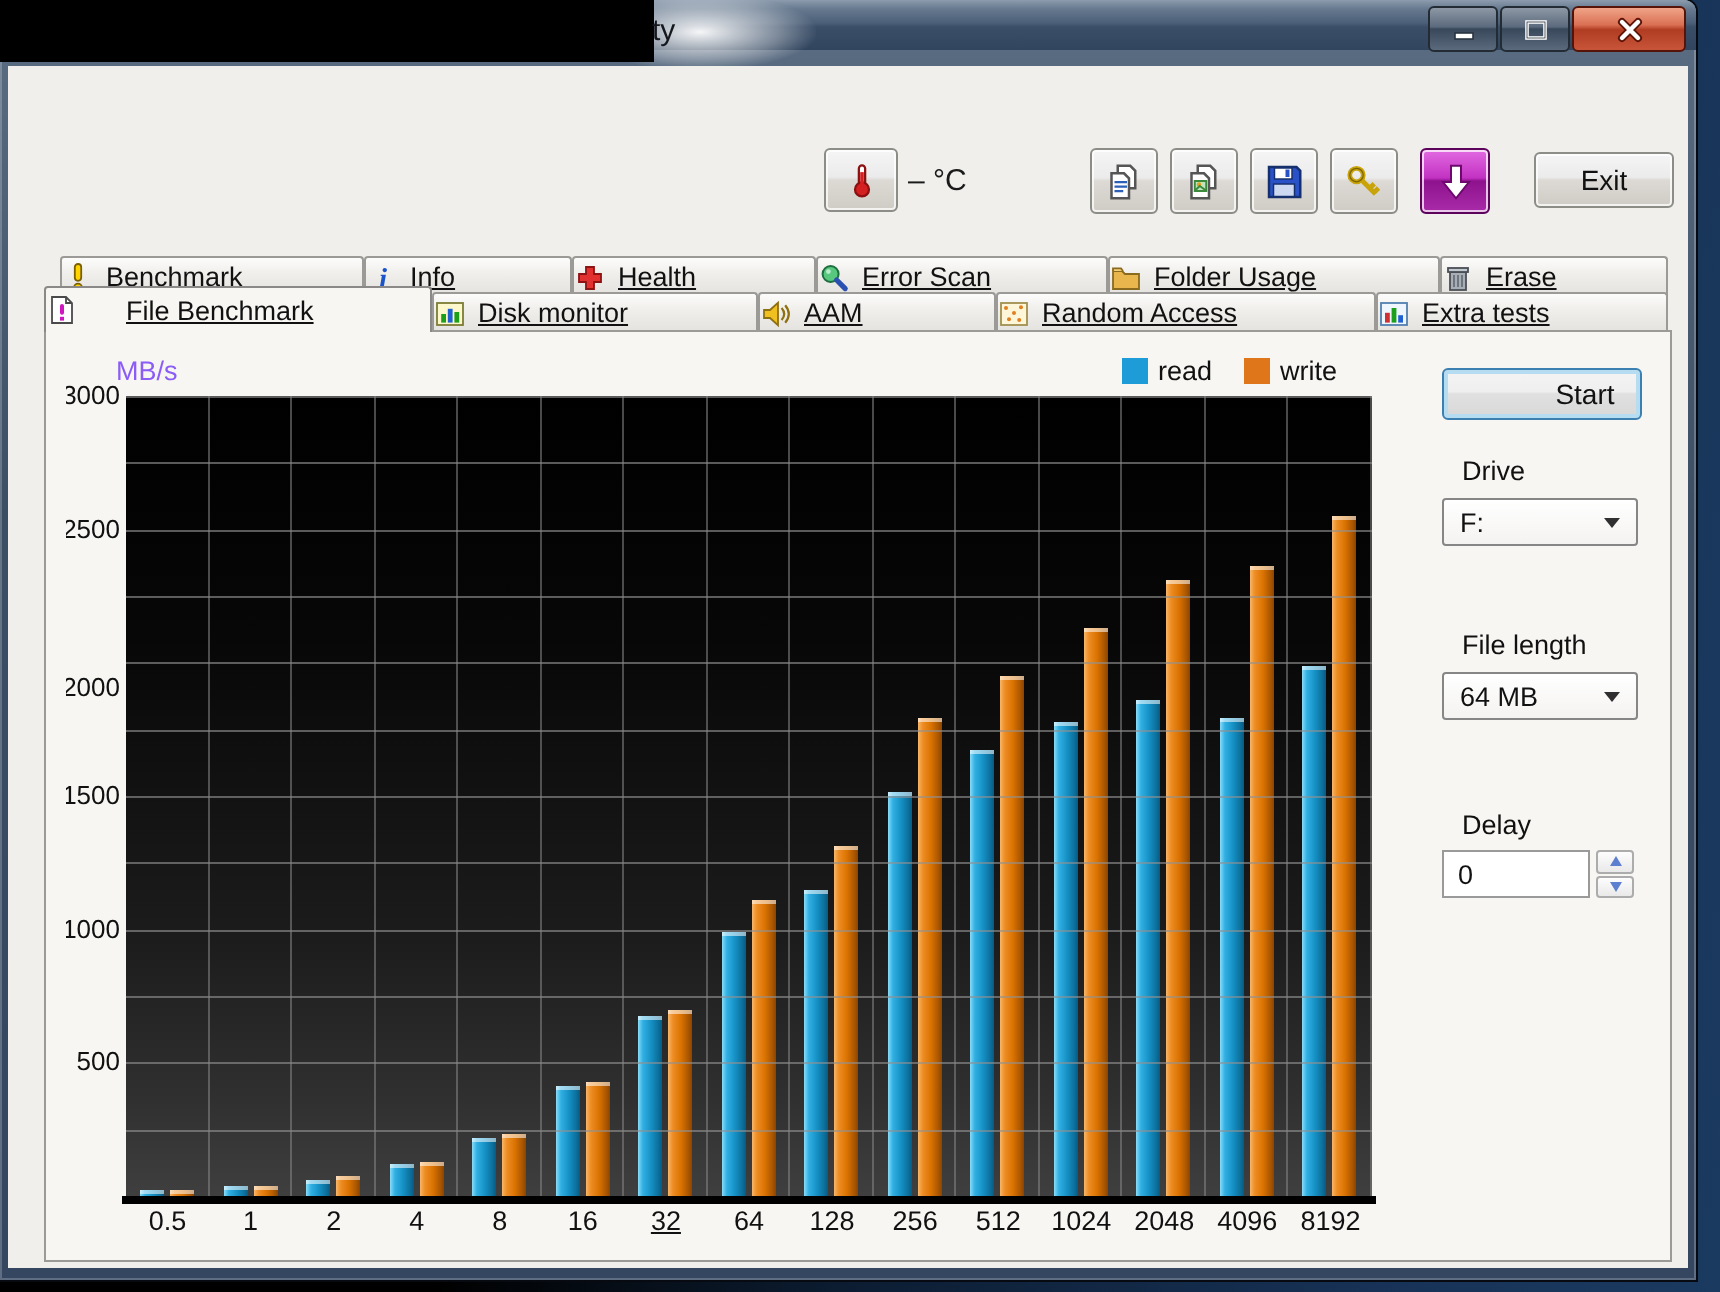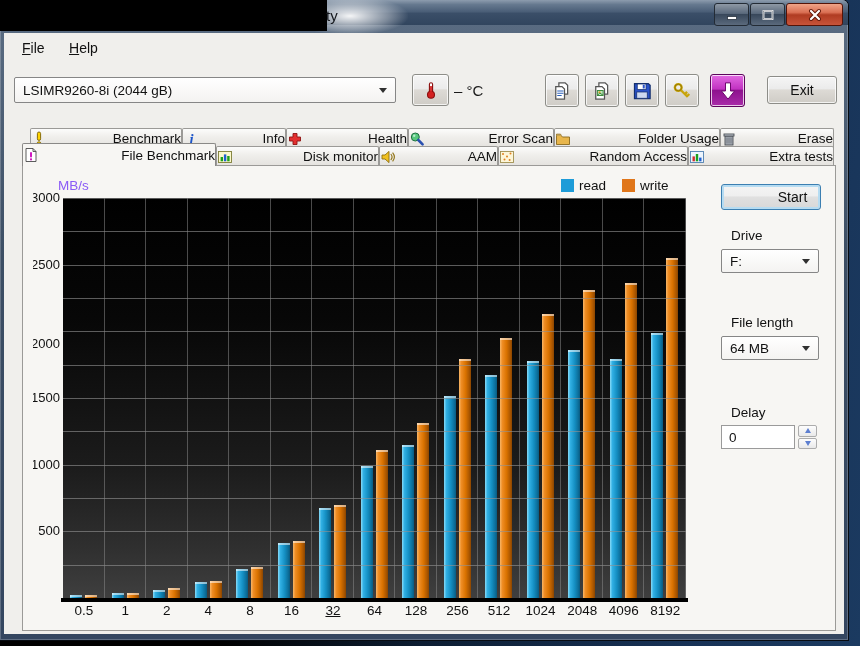--- a/index.html
+++ b/index.html
@@ -39,21 +39,21 @@
     border:4px solid transparent;border-top:5px solid #303030;}
   .btn{position:absolute;box-sizing:border-box;border:1px solid #8d8d88;border-radius:3px;
     background:linear-gradient(#f5f5f5,#ebebeb 45%,#dddad5 50%,#cfccc6);
     display:flex;align-items:center;justify-content:center;font-size:14px;color:#111;cursor:default;
     box-shadow:inset 0 0 0 1px rgba(255,255,255,.75);}
   .btn.download{background:linear-gradient(#e26ae2,#c232c2 45%,#8e128e 50%,#a92ba9);border-color:#5c045c;}
   .temp-label{position:absolute;font-size:15px;color:#1a1a1a;}
   
   .tab{position:absolute;box-sizing:border-box;height:20px;border:1px solid #9b9a97;border-bottom:none;
     border-radius:2px 2px 0 0;background:linear-gradient(#fcfcfb,#f0efec 40%,#e4e2de);
-    display:flex;align-items:center;justify-content:space-between;gap:6px;font-size:13.5px;color:#111;cursor:default;}
+    display:flex;align-items:center;justify-content:flex-start;gap:6px;font-size:13.5px;color:#111;cursor:default;text-decoration:underline;}
   .tab.r1{top:95px;height:20px;}
   .tab.r2{top:113px;height:20px;}
   .tab.active{top:110px;height:23px;background:#f7f6f3;z-index:5;border-color:#8a8987;}
   .tab .icn{display:flex;width:16px;height:16px;}
   .tabpage{position:absolute;left:18px;top:132px;width:814px;height:466px;box-sizing:border-box;
     background:#f7f6f3;border:1px solid #9b9a97;z-index:2;}
   
   .plot{position:absolute;left:40px;top:32px;width:623px;height:400px;overflow:hidden;
     background:linear-gradient(#000 0%,#070707 30%,#1c1c1c 68%,#303030 88%,#3f3f3f 100%);}
   .baseline{position:absolute;left:38px;top:432px;width:627px;height:4px;background:#000;}
@@ -115,29 +115,21 @@
               <path d="M5 4 L13 12 M13 4 L5 12" stroke="#fff" stroke-width="2.2" stroke-linecap="round"></path>
             </svg>
         </span>
       </div>
     </div>
     <div class="title-blackout"></div>
     <div class="title-text">ty</div>
   </div>
 
   <div class="client">
-    <div class="menubar">
-      <span class="menu-item" style="margin-left:8px">File</span>
-      <span class="menu-item">Help</span>
-    </div>
-
-    <div class="combo" style="left:10px;top:44px;width:382px;height:26px;">
-      <span>LSIMR9260-8i (2044 gB)</span>
-      <span class="arrow"></span>
-    </div>
+
     <div class="btn" style="left:408px;top:41px;width:37px;height:32px;">
       <span class="icn">
           <svg width="18" height="18" viewBox="0 0 16 16">
             <rect x="6.6" y="1.5" width="2.8" height="9" rx="1.4" fill="#fff" stroke="#8c1010" stroke-width="1"></rect>
             <circle cx="8" cy="12.2" r="3.1" fill="#d42020" stroke="#8c1010" stroke-width="1"></circle>
             <rect x="7.2" y="4.5" width="1.6" height="7" fill="#d42020"></rect>
           </svg>
         </span>
     </div>
     <div class="temp-label" style="left:450px;top:49px;">– °C</div>

